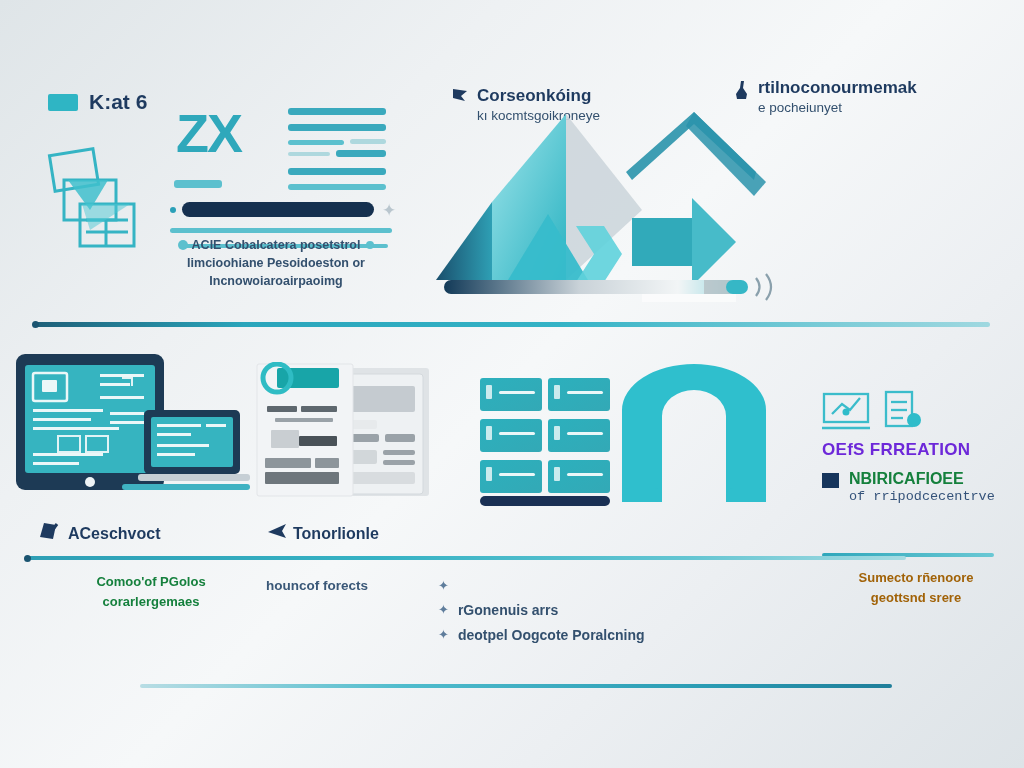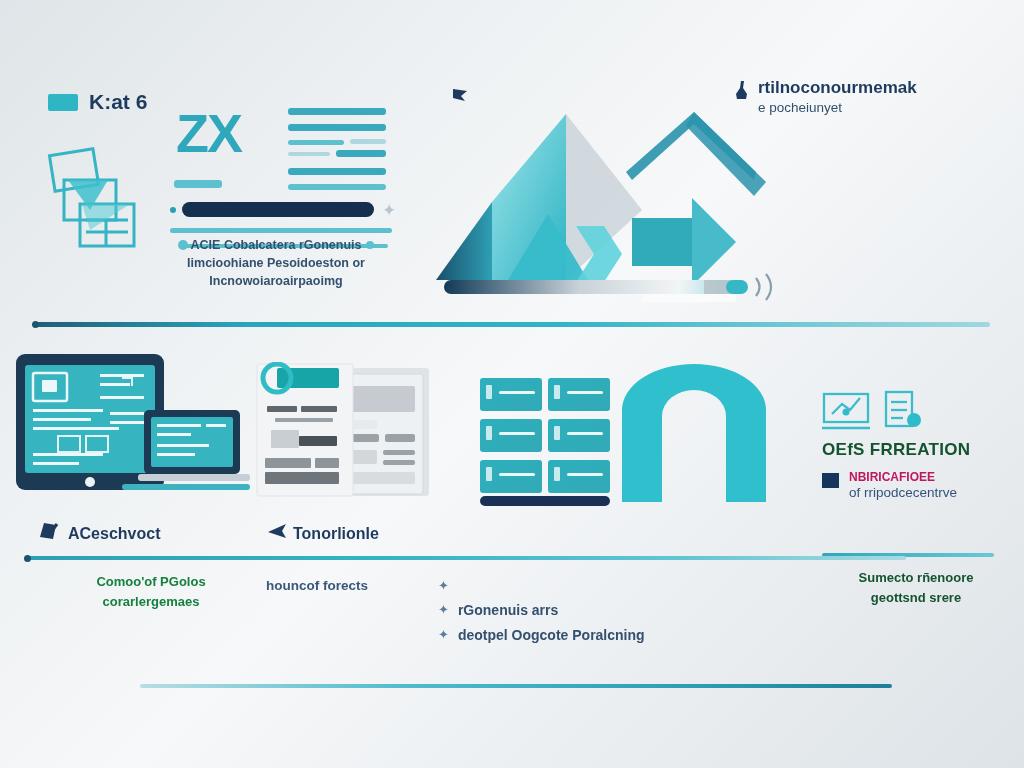--- a/index.html
+++ b/index.html
@@ -76,27 +76,27 @@
   .cardbase{position:absolute;left:0;top:118px;width:130px;height:10px;
             border-radius:5px;background:#1a3054;}
 
   
   .arch{left:614px;top:362px;}
 
   
   .ricons{left:820px;top:388px;width:120px;height:50px;}
 
   .rlab1{left:822px;top:440px;width:186px;}
-  .rlab1 .t{font-size:17px;font-weight:bold;color:#14532d;letter-spacing:.3px;}
+  .rlab1 .t{font-size:17px;font-weight:bold;color:#6d28d9;letter-spacing:.3px;}
   .rlab2{left:822px;top:470px;width:190px;display:flex;gap:10px;align-items:flex-start;}
   .rlab2 .sq{width:17px;height:15px;background:#16355c;margin-top:3px;flex:0 0 auto;}
-  .rlab2 .t{font-size:12px;font-weight:bold;color:#be185d;}
-  .rlab2 .s{font-size:13.5px;color:#35537a;margin-top:1px;}
+  .rlab2 .t{font-size:16px;font-weight:bold;color:#15803d;}
+  .rlab2 .s{font-size:13.5px;color:#35537a;margin-top:1px;font-family:Liberation Mono, monospace;}
   .rlab3{left:826px;top:568px;width:180px;text-align:center;
-         font-size:13px;line-height:1.5;color:#14532d;font-weight:600;}
+         font-size:13px;line-height:1.5;color:#a16207;font-weight:600;}
 
   
   .sc1{left:38px;top:522px;display:flex;align-items:center;gap:8px;}
   .sc2{left:266px;top:522px;display:flex;align-items:center;gap:5px;}
   .sc .txt{font-size:16px;font-weight:bold;color:#1e3a5f;}
 
   .bl1{left:56px;top:572px;width:190px;text-align:center;
        font-size:13px;line-height:1.5;color:#15803d;font-weight:600;}
   .bl2{left:266px;top:578px;width:150px;font-size:13.5px;color:#3a5878;font-weight:600;}
 
@@ -145,31 +145,35 @@
     <span class="bar dark" style="left:22px;top:110px;width:192px;height:15px;border-radius:8px;"></span>
     <span style="position:absolute;left:10px;top:115px;width:6px;height:6px;border-radius:50%;background:#2aa0b8;"></span>
     <span class="sparkle" style="left:222px;top:108px;">✦</span>
     <span class="bar t2" style="left:10px;top:136px;width:222px;height:5px;border-radius:3px;"></span>
     <span class="bar t2" style="left:20px;top:152px;width:208px;height:4px;border-radius:3px;"></span>
     <span style="position:absolute;left:18px;top:148px;width:10px;height:10px;border-radius:50%;background:#5cc0ce;"></span>
     <span style="position:absolute;left:206px;top:149px;width:8px;height:8px;border-radius:50%;background:#5cc0ce;"></span>
   </div>
 
   <div class="abs zxcap">
-    <div>ACIE Cobalcatera rGonenuis</div>
+    <div>ACIE Cobalcatera posetstrol</div>
     <div>Iimcioohiane Pesoidoeston or</div>
     <div>Incnowoiaroairpaoimg</div>
   </div>
 
   <div class="abs th th1">
     <span class="glyph">
       <svg width="16" height="17" viewBox="0 0 16 17">
           <path d="M1 1 L15 3 L9 8 L13 13 L1 10 Z" fill="#1e3a5f"></path>
         </svg>
     </span>
+    <div>
+      <div class="l1">Corseonkóing</div>
+      <div class="l2">kı kocmtsgoikroneye</div>
+    </div>
   </div>
 
   <div class="abs th th2">
     <span class="glyph">
       <svg width="14" height="22" viewBox="0 0 14 22">
           <path d="M6 1 L9 1 L8 8 L12 14 L11 19 L2 19 L1 14 L5 8 Z" fill="#1e3a5f"></path>
         </svg>
     </span>
     <div>
       <div class="l1">rtilnoconourmemak</div>

